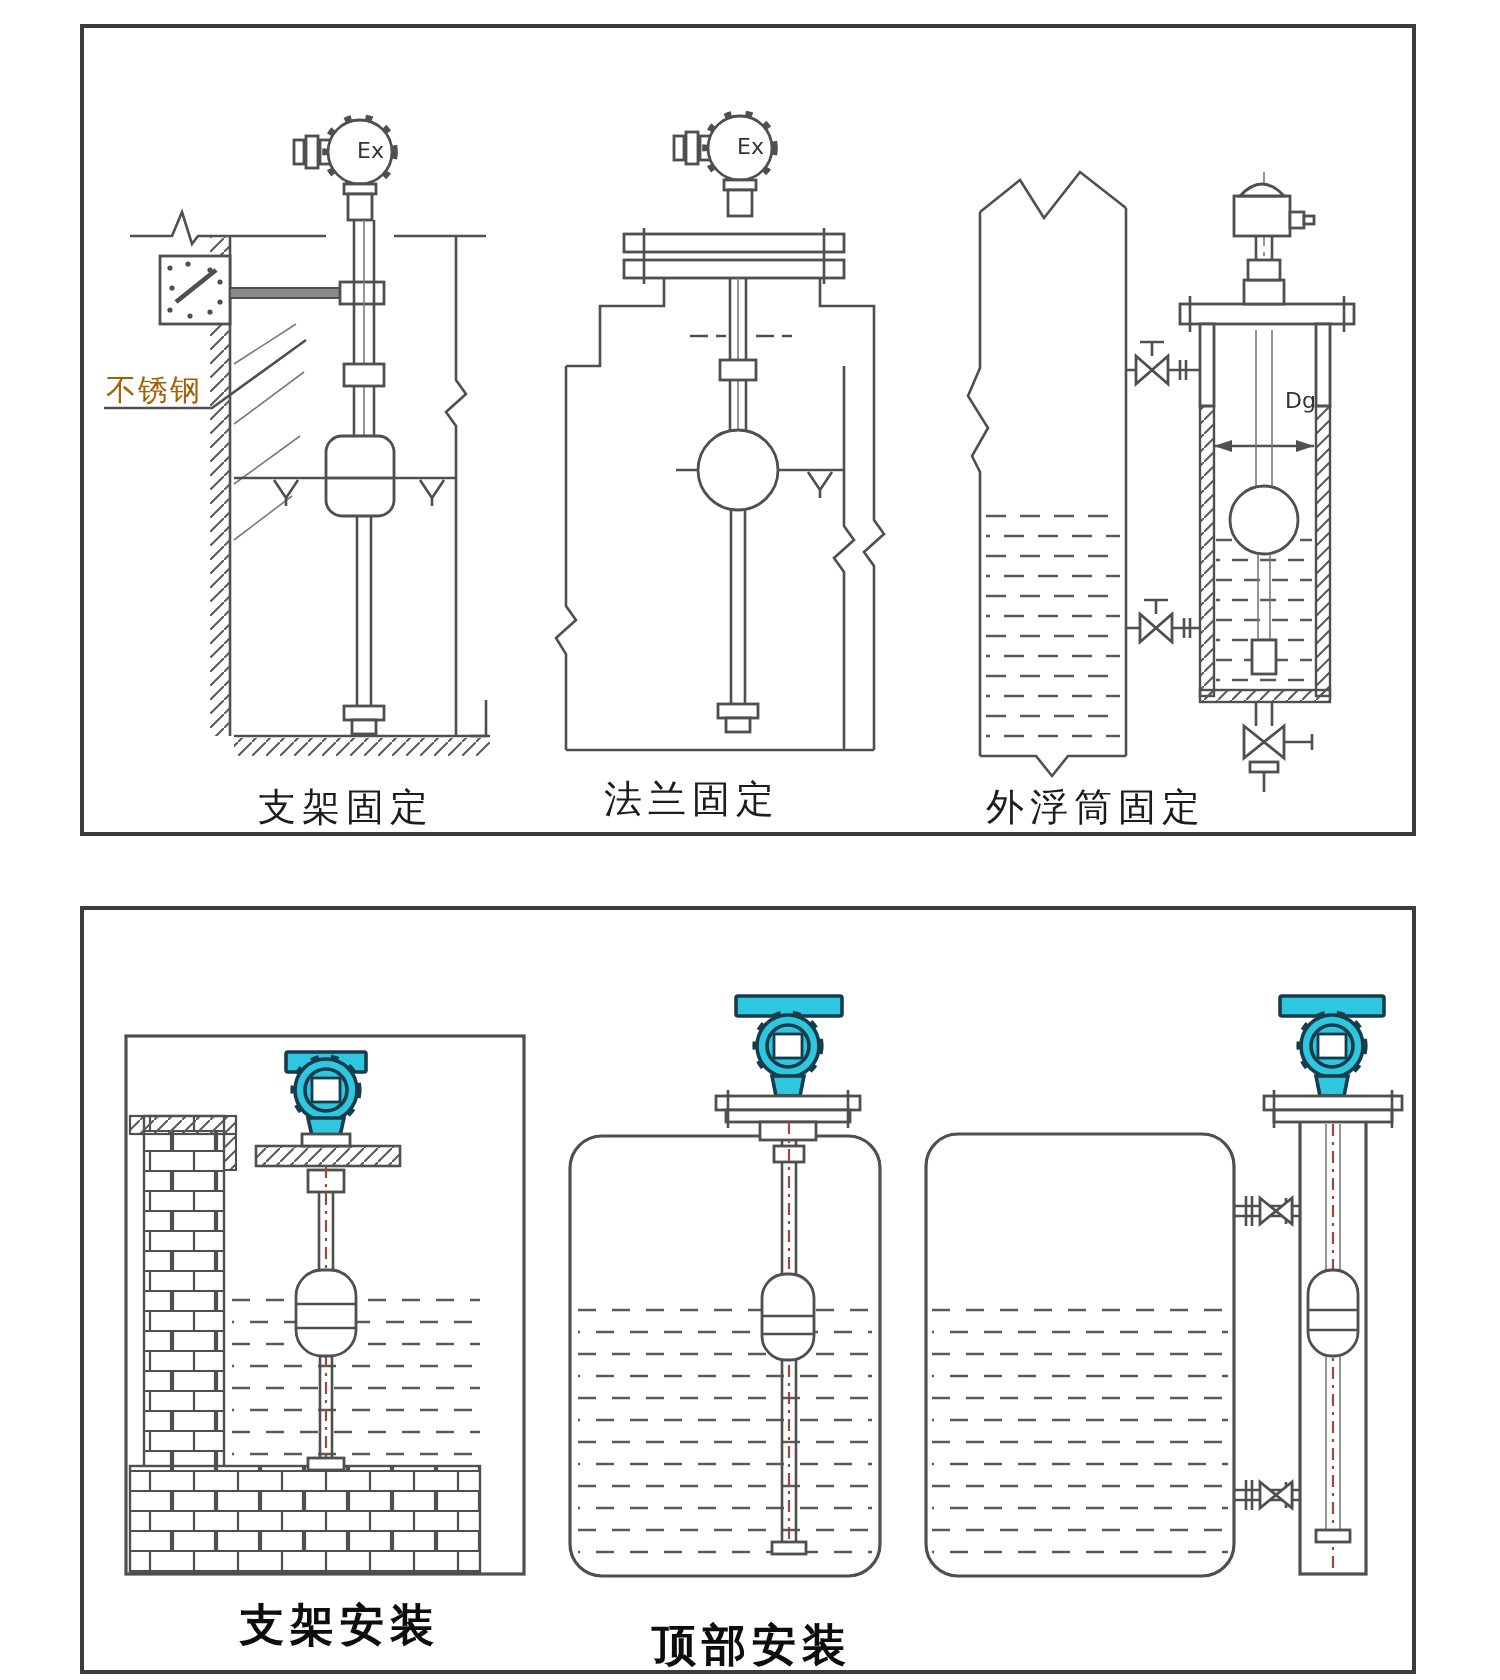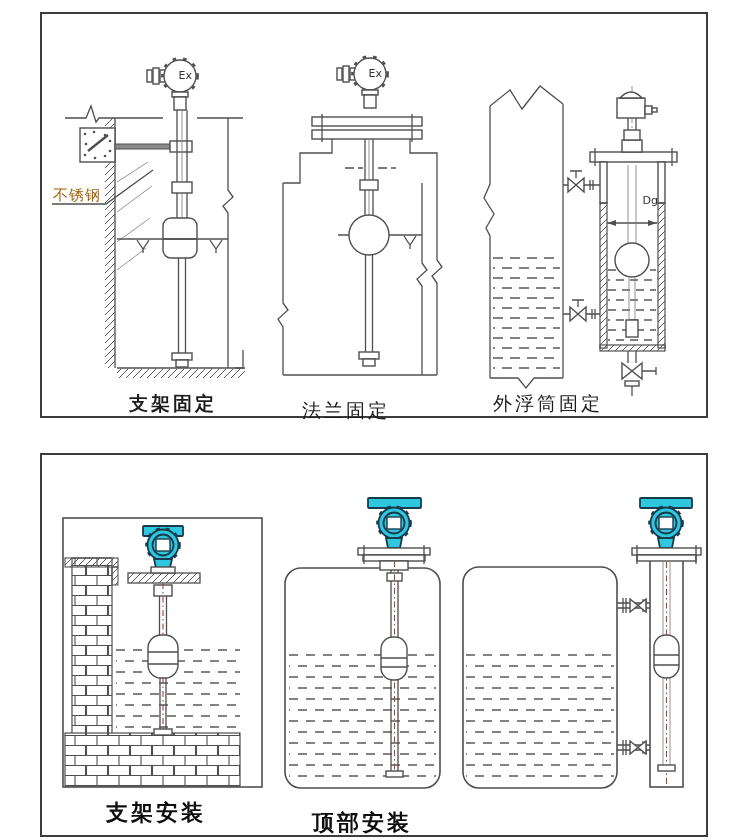--- a/index.html
+++ b/index.html
@@ -3,21 +3,21 @@
 <meta charset="utf-8">
 <style>
   html,body{margin:0;padding:0;background:#ffffff;width:750px;height:840px;overflow:hidden;
     font-family:"DejaVu Sans","Liberation Sans",sans-serif;}
   .panel{position:absolute;background:#fff;border:2px solid #3c3c3c;}
   #top-panel{left:40px;top:12px;width:664px;height:402px;}
   #bottom-panel{left:40px;top:453px;width:664px;height:380px;}
   .panel svg{position:absolute;left:0;top:0;}
   .cap{position:absolute;text-align:center;color:#1c1c1c;}
   .cap-top{font-size:19px;letter-spacing:3px;font-weight:500;}
-  .cap-bot{font-size:22px;letter-spacing:3px;font-weight:700;color:#0d0d0d;}
+  .cap-bot{font-size:22px;letter-spacing:3px;font-weight:700;color:#0d0d0d;text-align:right;}
   .small-note{position:absolute;font-size:15px;color:#a16207;letter-spacing:1px;}
   .tiny-lbl{position:absolute;font-size:11px;font-weight:normal;color:#333;text-align:right;}
   .ln{stroke:#4f4f4f;fill:none;stroke-width:1.3;}
   .fw{fill:#ffffff;stroke:#4f4f4f;stroke-width:1.4;}
   .thin{stroke:#7a7a7a;stroke-width:.8;fill:none;}
   .wd{stroke:#5a5a5a;stroke-width:1.3;fill:none;}
   .cy{fill:#2fc6e0;stroke:#173c4b;stroke-width:1.8;}
   .redline{stroke:#9c4a38;stroke-width:1.1;fill:none;stroke-dasharray:6 3 1.5 3;}
 </style>
 </head>
@@ -186,22 +186,22 @@
         <path class="fw" d="M528,293 L536,300 L528,307 Z M544,293 L536,300 L544,307 Z"></path>
         <path class="ln" d="M550,295 V305 M553,295 V305"></path>
       </g>
     </g>
   </svg>
 
   <div class="small-note" style="left:11px;top:172px;width:70px;">不锈钢</div>
   <div class="tiny-lbl" style="left:126px;top:55px;width:24px;">Ex</div>
   <div class="tiny-lbl" style="left:316px;top:53px;width:24px;">Ex</div>
   <div class="tiny-lbl" style="left:592px;top:180px;width:24px;">Dg</div>
-  <div class="cap cap-top" style="left:69px;top:377px;width:124px;font-weight:bold;">支架固定</div>
-  <div class="cap cap-top" style="left:242px;top:384px;width:124px;">法兰固定</div>
+  <div class="cap cap-top" style="left:69px;top:377px;width:124px;">支架固定</div>
+  <div class="cap cap-top" style="left:242px;top:373px;width:124px;">法兰固定</div>
   <div class="cap cap-top" style="left:436px;top:377px;width:140px;">外浮筒固定</div>
 </div>
 
 <div class="panel" id="bottom-panel">
   <svg width="664" height="378" viewBox="0 0 664 378">
     <defs>
       <pattern id="hatchB" width="7" height="7" patternUnits="userSpaceOnUse">
         <path d="M0,7L7,0" stroke="#5a5a5a" stroke-width="1"></path>
       </pattern>
       <pattern id="brickB" width="22" height="20" patternUnits="userSpaceOnUse">

